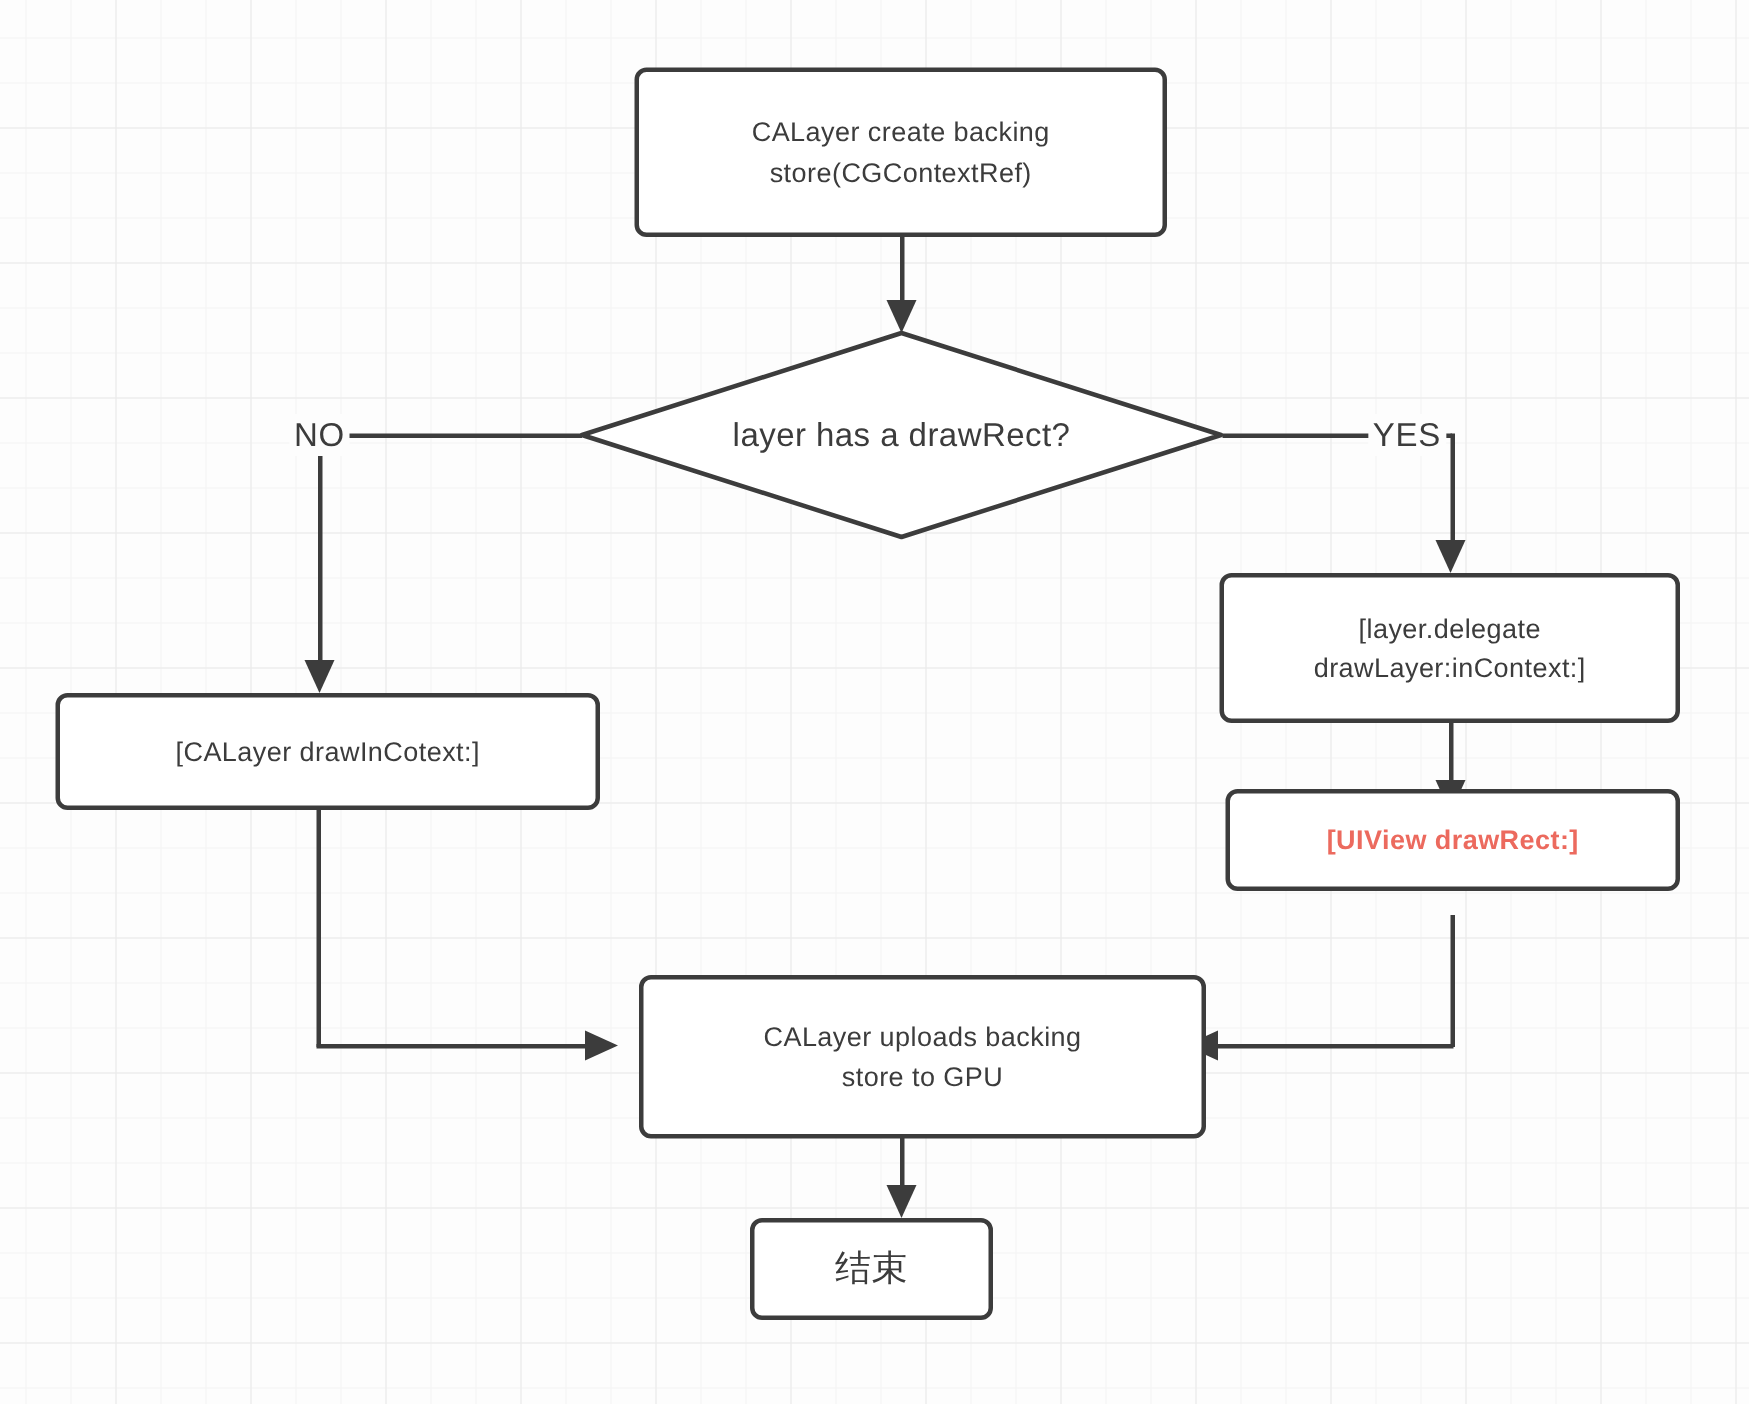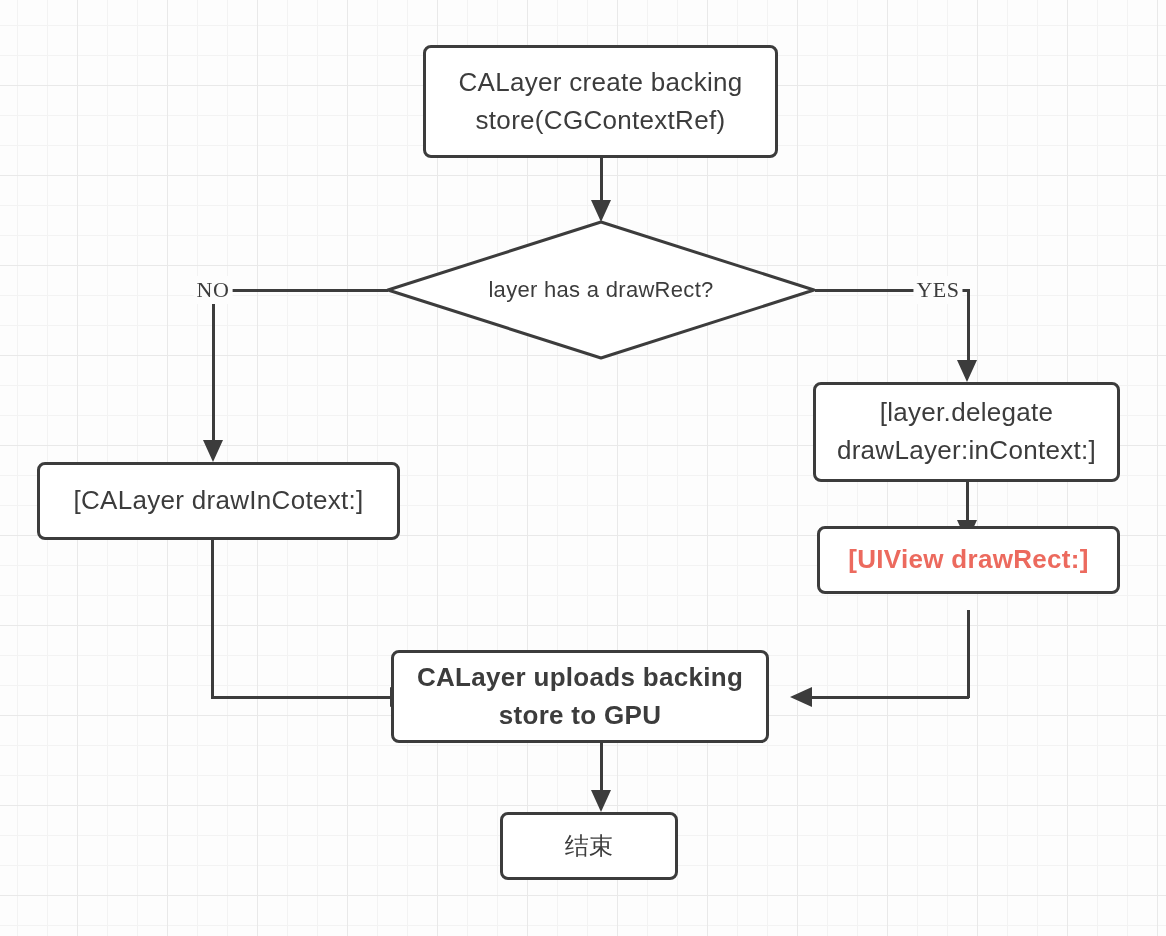--- a/index.html
+++ b/index.html
@@ -21,21 +21,21 @@
   .node {
     position:absolute;
     box-sizing:border-box;
     background:#ffffff;
     border:3px solid #3c3c3c;
     border-radius:8px;
     display:flex;
     align-items:center;
     justify-content:center;
     text-align:center;
-    font-size:26px;
+    font-size:18px;
     line-height:1.45;
     color:#3c3c3c;
     white-space:pre-line;
     letter-spacing:0.3px;
   }
   .node.highlight { color:#ec6a5e; font-weight:bold; }
   .node.end-node  { font-size:24px; }
 
   .edge { position:absolute; background:#3c3c3c; }
   .edge.h { height:3px; }
@@ -56,21 +56,20 @@
   }
 
   .edge-label {
     position:absolute;
     transform:translate(-50%,-50%);
     background:#fdfdfd;
     padding:1px 3px;
     font-size:22px;
     color:#3c3c3c;
     letter-spacing:0.5px;
-    font-family:Liberation Serif, serif;
   }
 </style>
 </head>
 <body>
 
 <div class="canvas">
 
   <div class="edge v" style="left:599.5px; top:158px; height:48px;"></div>
 
   <div class="edge h" style="left:213px;   top:288.5px; width:175px;"></div>
@@ -105,22 +104,22 @@
   <div class="node" style="left:423px; top:45px; width:355px; height:113px;">CALayer create backing
 store(CGContextRef)</div>
 
   <div class="node" style="left:37px; top:462px; width:363px; height:78px;">[CALayer drawInCotext:]</div>
 
   <div class="node" style="left:813px; top:382px; width:307px; height:100px;">[layer.delegate
 drawLayer:inContext:]</div>
 
   <div class="node highlight" style="left:817px; top:526px; width:303px; height:68px;">[UIView drawRect:]</div>
 
-  <div class="node" style="left:391px; top:650px; width:378px; height:93px;font-weight:bold;">CALayer uploads backing
+  <div class="node" style="left:426px; top:650px; width:378px; height:109px;">CALayer uploads backing
 store to GPU</div>
 
-  <div class="node end-node" style="left:500px; top:812px; width:178px; height:68px;">结束</div>
+  <div class="node end-node" style="left:500px; top:812px; width:162px; height:68px;">结束</div>
 
   <div class="edge-label" style="left:213px; top:290px;">NO</div>
 
   <div class="edge-label" style="left:938px; top:290px;">YES</div>
 
 </div>
 
 </body></html>

